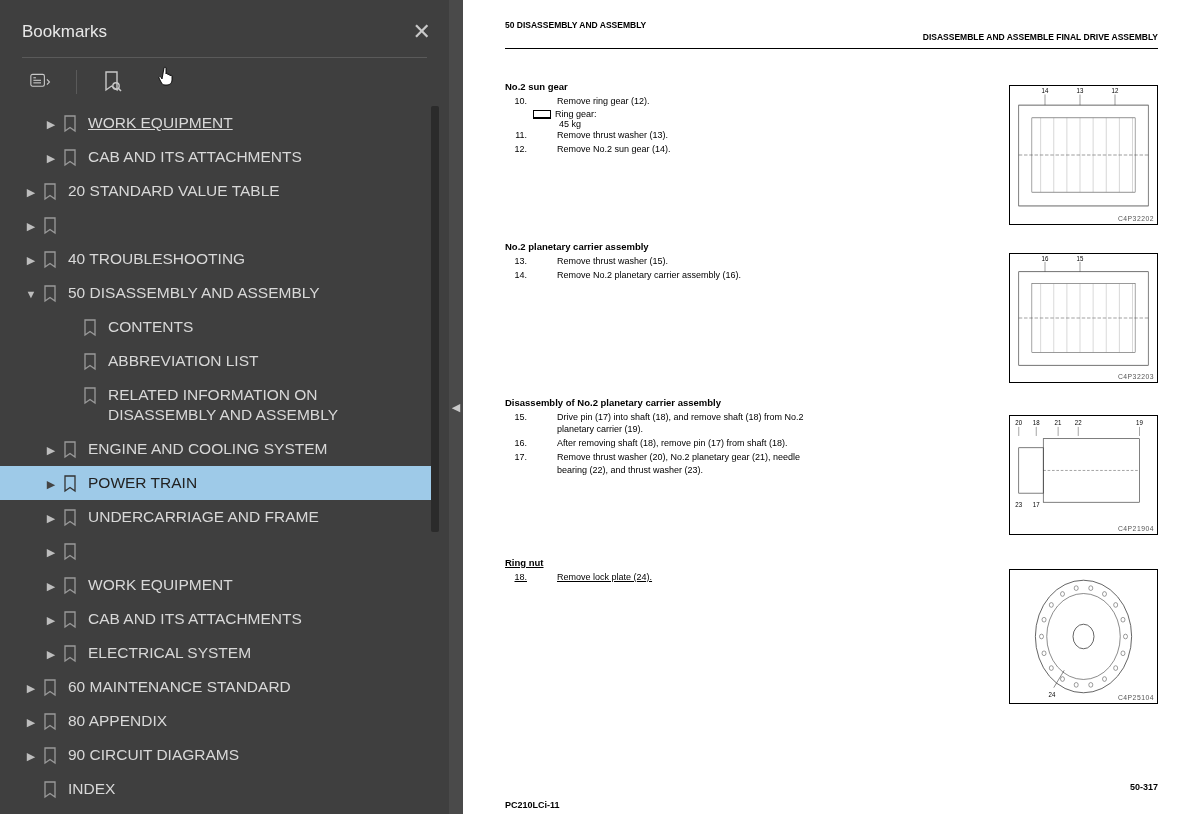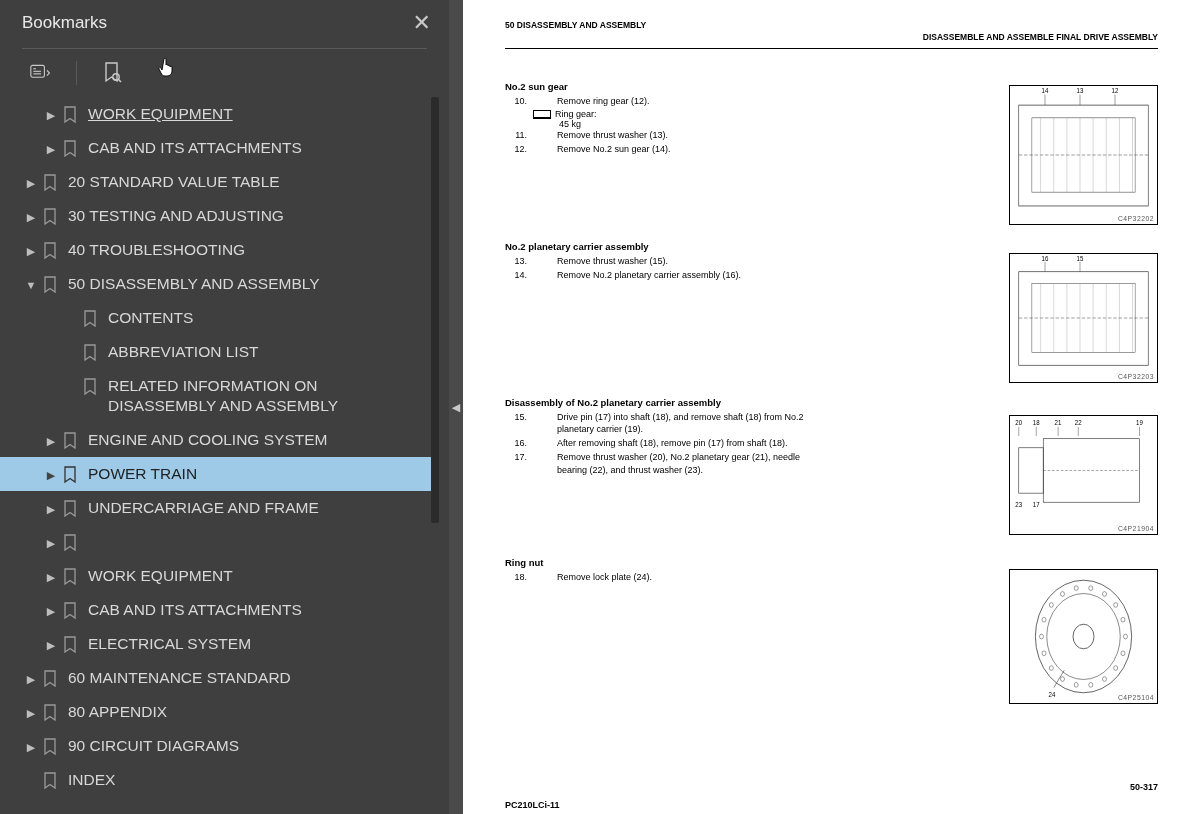--- a/index.html
+++ b/index.html
@@ -1,19 +1,19 @@
 <!DOCTYPE html>
 <html><head>
 <meta charset="utf-8">
 <style>
   * { box-sizing: border-box; margin: 0; padding: 0; }
   html, body { width: 1200px; height: 814px; overflow: hidden; font-family: "Segoe UI", Arial, sans-serif; background: #4a4a4a; }
   .app { display: flex; width: 100%; height: 100%; }
   .sidebar { width: 449px; height: 100%; background: #3f3f3f; color: #d0d0d0; display: flex; flex-direction: column; position: relative; }
-  .sb-header { display: flex; align-items: center; justify-content: space-between; padding: 10px 18px 8px 22px; }
+  .sb-header { display: flex; align-items: center; justify-content: space-between; padding: 19px 18px 8px 22px; }
   .sb-title { font-size: 17px; font-weight: 400; color: #e8e8e8; }
   .sb-close { font-size: 22px; color: #c9c9c9; cursor: pointer; font-weight: 300; }
   .sb-divider { border: none; border-top: 1px solid #5a5a5a; margin: 4px 22px 2px 22px; }
   .sb-toolbar { display: flex; gap: 24px; padding: 10px 22px 12px 30px; align-items: center; position: relative; }
   .sb-tool { width: 22px; height: 22px; display: inline-flex; align-items: center; justify-content: center; color: #c9c9c9; cursor: pointer; }
   .sb-tool svg { display: block; }
   .sb-toolbar .sep { width: 1px; height: 24px; background: #5a5a5a; }
   .cursor-hand { position: absolute; left: 158px; top: 6px; font-size: 18px; pointer-events: none; }
   .tree { flex: 1; overflow: hidden; position: relative; padding-right: 16px; }
   .tree-row { display: flex; align-items: flex-start; min-height: 34px; padding: 7px 4px 7px 0; font-size: 15.5px; color: #d8d8d8; cursor: pointer; line-height: 1.28; }
@@ -118,21 +118,20 @@
           <span class="lbl">20 STANDARD VALUE TABLE</span>
         </div>
         <div class="tree-row">
           <span class="pad0"></span>
           <span class="chev">▶</span>
           <span class="bm-icon" style="color: rgb(154, 154, 154);">
             <svg width="16" height="18" viewBox="0 0 16 18">
               <path d="M3 1 h10 v15 l-5 -3.5 l-5 3.5 z" fill="none" stroke="currentColor" stroke-width="1.3"></path>
             </svg>
           </span>
-          <span class="lbl">30 TESTING AND ADJUSTING</span>
         </div>
         <div class="tree-row">
           <span class="pad0"></span>
           <span class="chev">▶</span>
           <span class="bm-icon" style="color: rgb(154, 154, 154);">
             <svg width="16" height="18" viewBox="0 0 16 18">
               <path d="M3 1 h10 v15 l-5 -3.5 l-5 3.5 z" fill="none" stroke="currentColor" stroke-width="1.3"></path>
             </svg>
           </span>
           <span class="lbl">40 TROUBLESHOOTING</span>
@@ -403,21 +402,21 @@
             <text x="51" y="10" font-size="7">21</text>
             <line x1="78" y1="22" x2="78" y2="12" stroke="#333" stroke-width="0.5"></line>
             <text x="74" y="10" font-size="7">22</text>
             <line x1="148" y1="22" x2="148" y2="12" stroke="#333" stroke-width="0.5"></line>
             <text x="144" y="10" font-size="7">19</text>
             <text x="6" y="100" font-size="7">23</text>
             <text x="26" y="100" font-size="7">17</text>
           </svg>
           <span class="fig-code">C4P21904</span>
         </div>
-        <div class="section" style="top: 557px;">
+        <div class="section" style="top: 557px; text-decoration: underline;">
           <div class="sec-title">Ring nut</div>
           <div class="step">
             <span class="num">18.</span>
             <span class="txt">Remove lock plate (24).</span>
           </div>
         </div>
         <div class="fig" style="top: 569px; height: 135px;">
           <svg viewBox="0 0 168 130" preserveAspectRatio="none">
             <circle cx="84" cy="65" r="55" fill="none" stroke="#333" stroke-width="0.8"></circle>
             <circle cx="84" cy="65" r="42" fill="none" stroke="#333" stroke-width="0.6"></circle>

